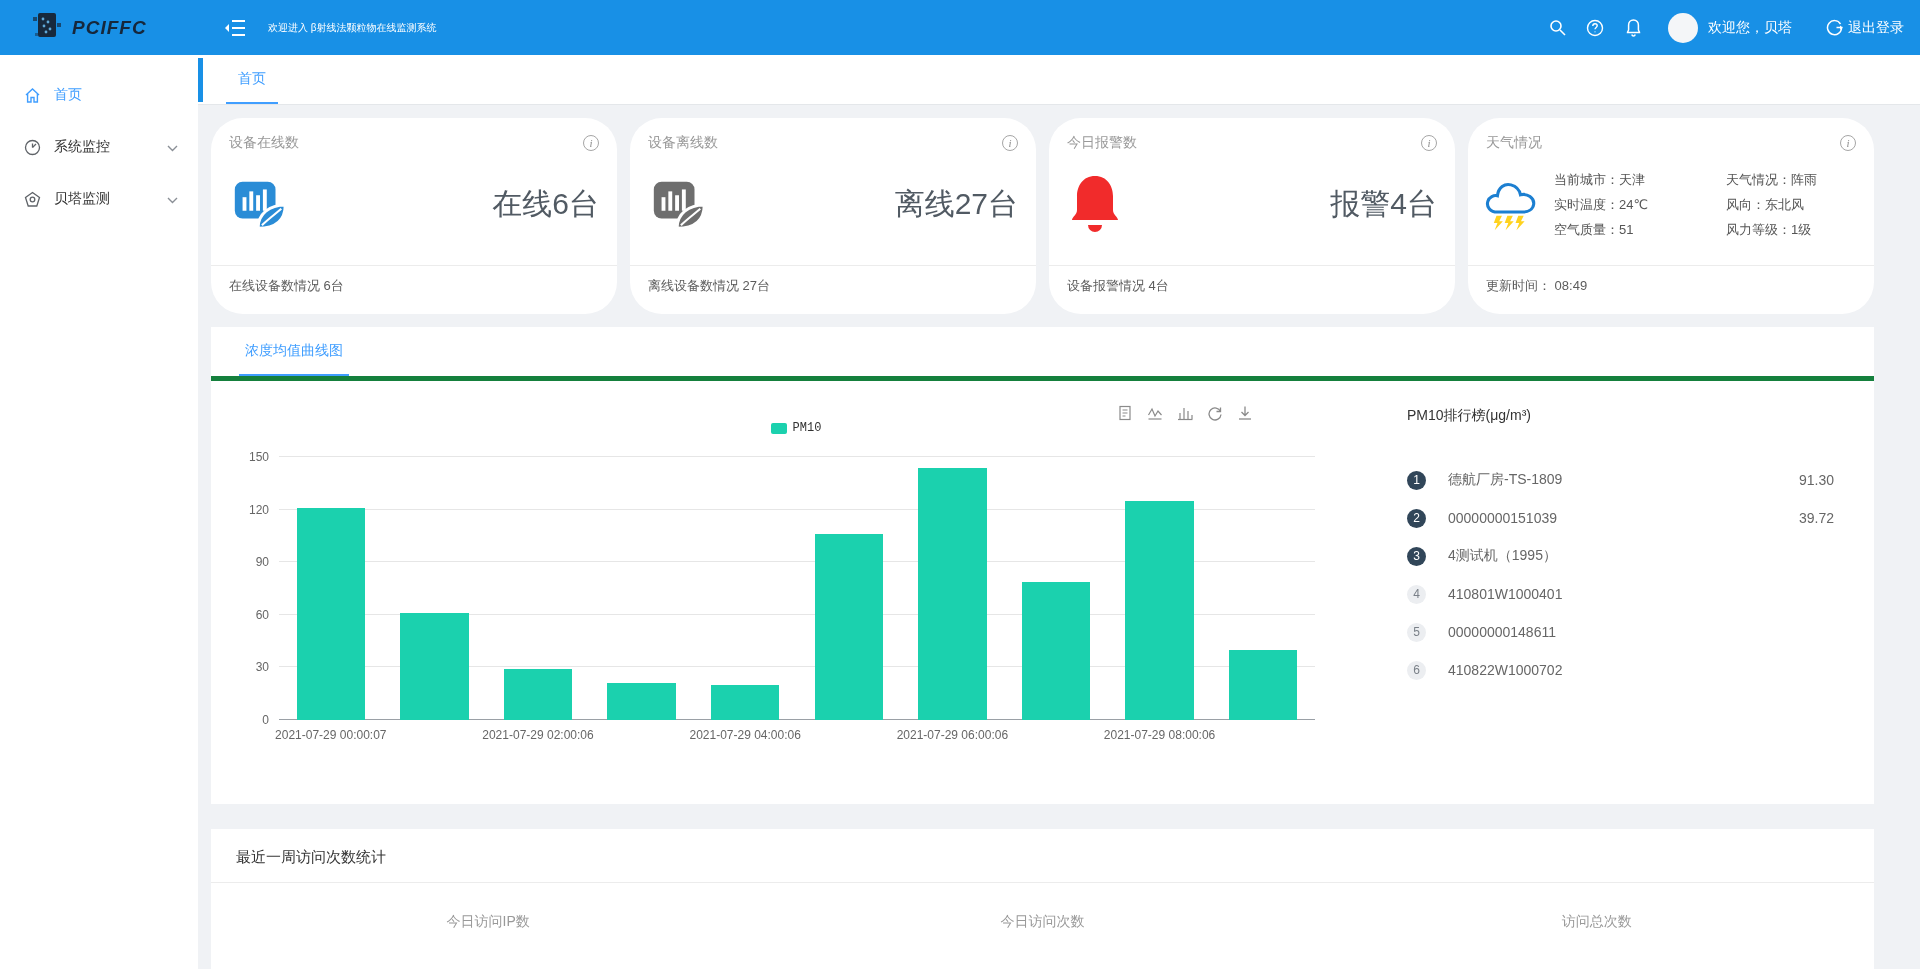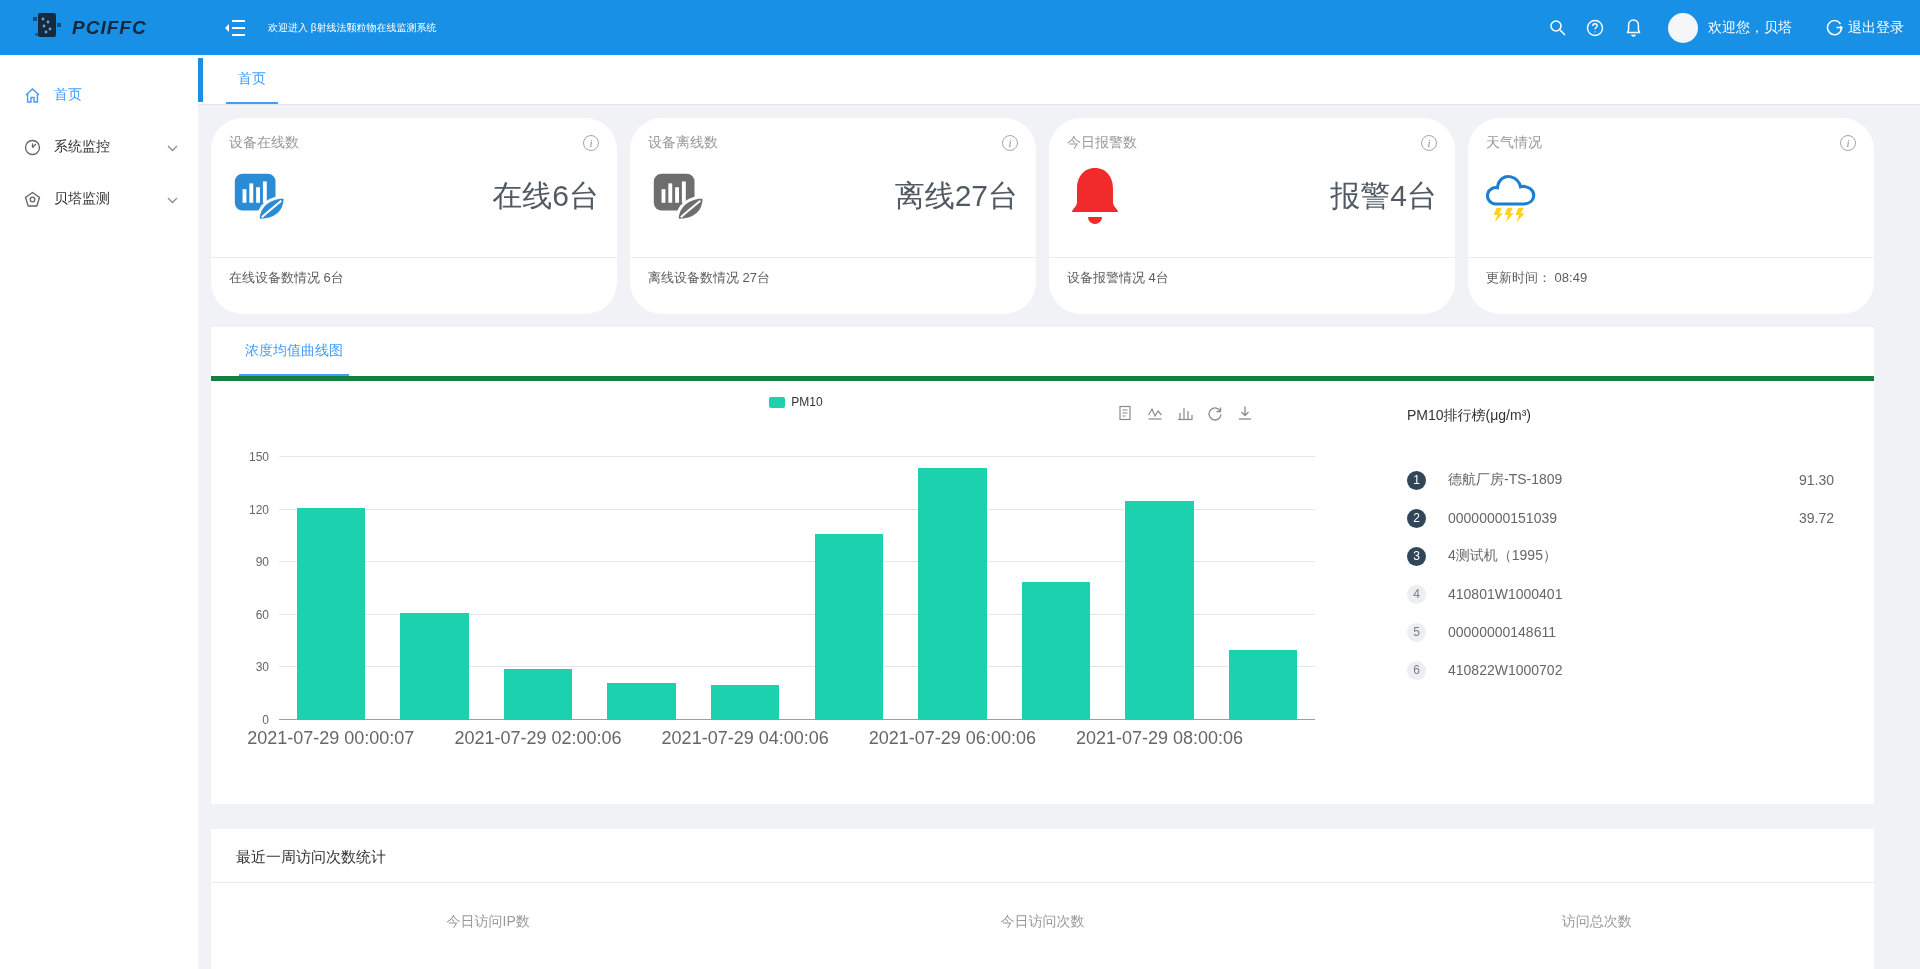--- a/index.html
+++ b/index.html
@@ -34,49 +34,49 @@
   .tab-accent { position:absolute; left:0; top:3px; width:5px; height:44px; background:#1890e6; }
   .tab { margin-left:28px; padding:0 12px; height:49px; display:flex; align-items:center; font-size:14px; color:#409eff; border-bottom:2px solid #409eff; cursor:pointer; }
 
   
   .content { padding:13px 46px 0 13px; }
   .cards { display:flex; gap:13px; }
   .card { background:#fff; flex:1; height:196px; display:flex; flex-direction:column;border-radius:32px; }
   .card-head { display:flex; justify-content:space-between; align-items:center; padding:16px 18px 0 18px; font-size:14px; color:#999; }
   .card-body { flex:1; display:flex; align-items:center; justify-content:space-between; padding:0 18px; }
   .card-value { font-size:30px; color:#515a63; }
-  .card-foot { border-top:1px solid #ececec; margin:16px 0; padding:11px 18px; font-size:13px; color:#5c5c5c; }
+  .card-foot { border-top:1px solid #ececec; margin:8px 0; padding:11px 18px; font-size:13px; color:#5c5c5c; }
   .info-i { width:16px; height:16px; border:1px solid #a6a6a6; border-radius:50%; font-size:11px; color:#8c8c8c; display:flex; align-items:center; justify-content:center; font-style:italic; font-family:"Liberation Serif",serif; }
   .weather-body { flex:1; display:flex; align-items:center; padding:0 14px 0 14px; }
   .weather-cols { display:flex; font-size:13px; color:#555; margin-left:14px; }
   .weather-cols .wcol { line-height:25px; }
   .weather-cols .wcol:first-child { width:172px; }
 
   
   .chart-card { background:#fff; margin-top:13px; height:477px; }
   .chart-tabs { height:54px; border-bottom:5px solid #15803d; display:flex; }
   .chart-tab { margin-left:28px; padding:0 6px; display:flex; align-items:center; font-size:14px; color:#409eff; border-bottom:2px solid #409eff; cursor:pointer; }
   .chart-flex { display:flex; padding:14px 10px 0 20px; }
   .chart-left { width:1130px; position:relative; }
-  .chart-top { height:40px; display:flex; align-items:flex-start; justify-content:center; position:relative; }
+  .chart-top { height:40px; display:flex; align-items:flex-end; justify-content:center; position:relative;font-family:Liberation Mono, monospace; }
   .legend { display:flex; align-items:center; cursor:pointer; }
   .legend-swatch { width:16px; height:11px; border-radius:2px; margin-right:6px; }
   .legend-label { font-size:12px; color:#333; }
   .toolbox { position:absolute; right:108px; top:10px; display:flex; gap:14px; }
   .toolbox span { cursor:pointer; display:flex; }
   .plot-area { margin-left:48px; margin-right:46px; position:relative; height:263px; margin-top:22px; }
   .gridline { position:absolute; left:0; right:0; height:1px; background:#e6e6e6; }
   .axisline { position:absolute; left:0; right:0; bottom:0; height:1px; background:#9aa0a6; }
   .ytick { position:absolute; right:calc(100% + 10px); transform:translateY(50%); font-size:12px; color:#666; white-space:nowrap; }
   .bars { position:absolute; left:0; right:0; bottom:0; top:0; display:flex; align-items:flex-end; }
   .bar-cell { flex:1; display:flex; justify-content:center; align-items:flex-end; height:100%; }
   .bar { width:66%; }
   .xlabels { margin-left:48px; margin-right:46px; display:flex; height:30px; }
   .xcell { flex:1; position:relative; }
-  .xcell span { position:absolute; top:8px; left:50%; transform:translateX(-50%); white-space:nowrap; font-size:18px; color:#666; }
+  .xcell span { position:absolute; top:8px; left:50%; transform:translateX(-50%); white-space:nowrap; font-size:12px; color:#666; }
 
   
   .ranking { flex:1; padding:12px 30px 0 46px; }
   .rank-title { font-size:14px; color:#333; }
   .rank-list { margin-top:36px; }
   .rank-item { display:flex; align-items:center; height:38px; font-size:14px; color:#666; }
   .rank-badge { width:19px; height:19px; border-radius:50%; display:flex; align-items:center; justify-content:center; font-size:12px; flex-shrink:0; }
   .rank-badge.dark { background:#314659; color:#fff; }
   .rank-badge.light { background:#eceef1; color:#7a8088; }
   .rank-name { margin-left:22px; }
@@ -274,20 +274,32 @@
           </div>
           <div class="weather-body">
             <span>
               <svg width="58" height="58" viewBox="0 0 64 60">
                 <path d="M17 40 C9 40 4.5 34 6.5 28 C8 23.5 13 21 17 22 C18 13 25 8 32 10 C37.5 11.5 41.5 16 42.5 21 C50 19 58 24.5 57 31.5 C56.2 37 51 40 45 40 Z" fill="#fff" stroke="#1c7fd1" stroke-width="3.4"></path>
                 <polygon points="16,44 22,44 19,50 23,50 14,60 17,52 13,52" fill="#ffd21e"></polygon>
                 <polygon points="28,44 34,44 31,50 35,50 26,60 29,52 25,52" fill="#ffd21e"></polygon>
                 <polygon points="40,44 46,44 43,50 47,50 38,60 41,52 37,52" fill="#ffd21e"></polygon>
               </svg>
             </span>
+            <div class="weather-cols">
+              <div class="wcol">
+                <div>当前城市：天津</div>
+                <div>实时温度：24℃</div>
+                <div>空气质量：51</div>
+              </div>
+              <div class="wcol">
+                <div>天气情况：阵雨</div>
+                <div>风向：东北风</div>
+                <div>风力等级：1级</div>
+              </div>
+            </div>
           </div>
           <div class="card-foot">更新时间： 08:49</div>
         </div>
       </div>
 
       <div class="chart-card">
         <div class="chart-tabs">
           <span class="chart-tab">浓度均值曲线图</span>
         </div>
         <div class="chart-flex">

